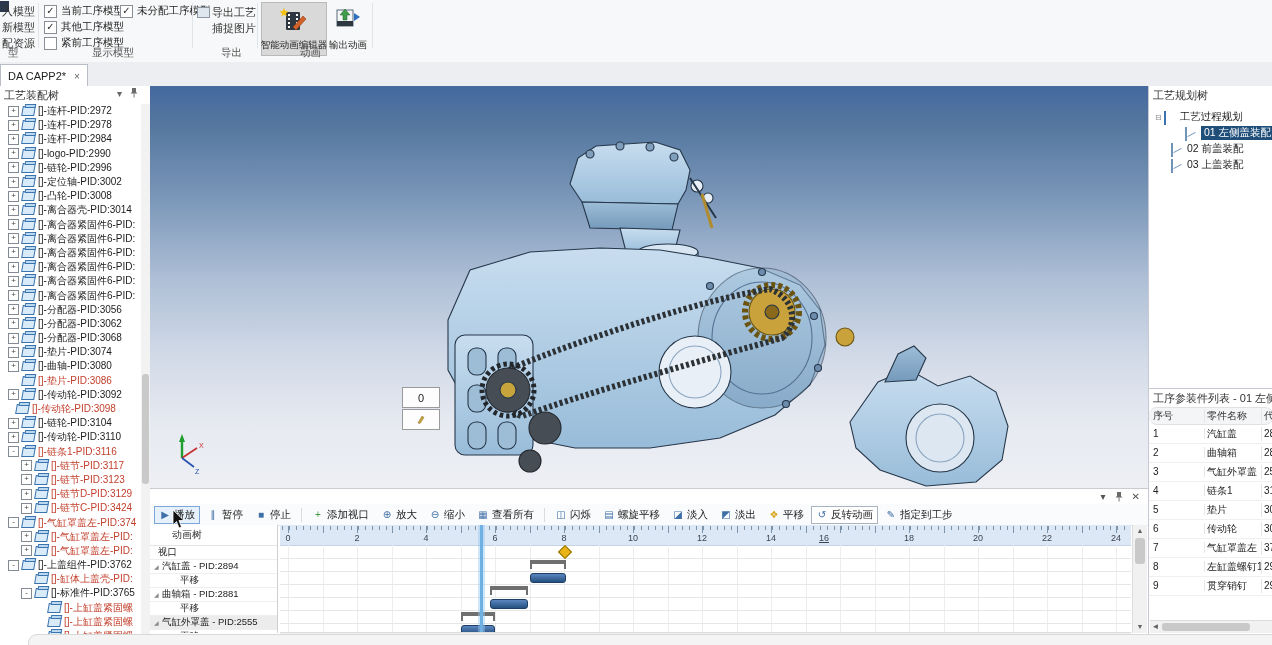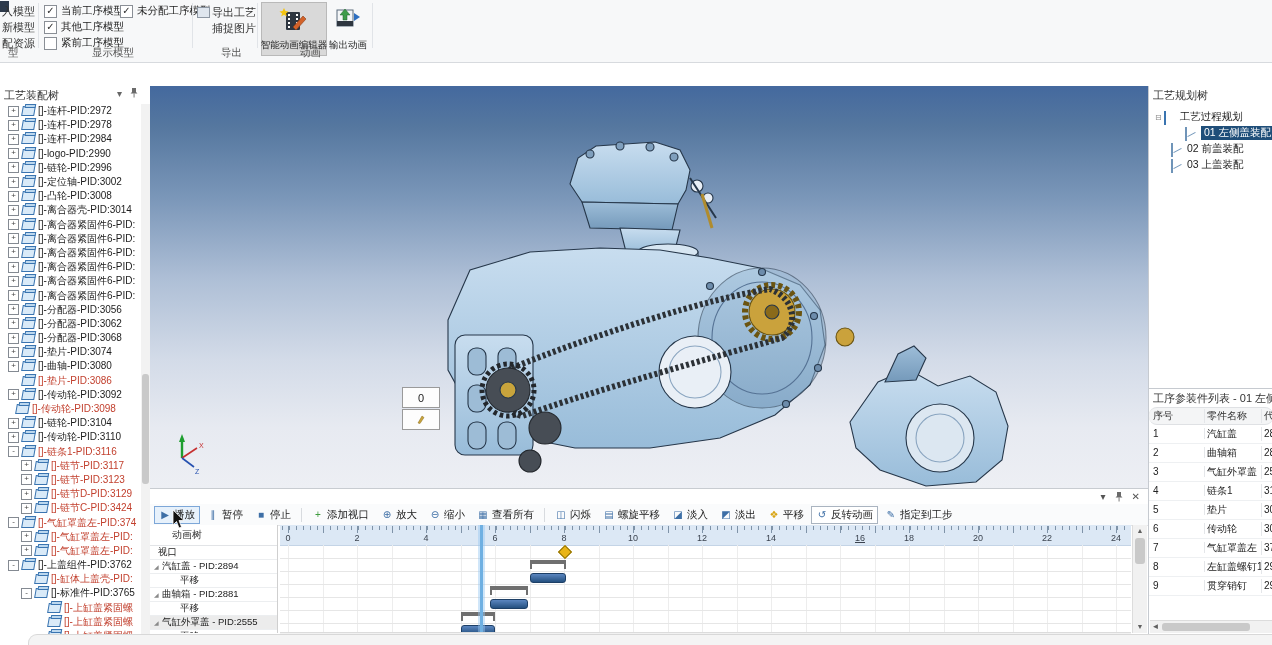--- a/index.html
+++ b/index.html
@@ -163,20 +163,26 @@
         <rect x="2" y="14" width="16" height="5" fill="#2e3640"></rect>
         <path d="M8,13 L12,13 L12,8 L15,8 L10,2 L5,8 L8,8 Z" fill="#3e9c4a" stroke="#1f6328" stroke-width="0.5"></path>
         <path d="M19,6 L25,10 L19,14 Z" fill="#2d6fc0"></path>
       </svg>
       <span class="cap">输出动画</span>
     </div>
     <div class="rb-group" style="left:300px;">动画</div>
     <div class="vsep" style="left:372px;"></div>
   </div>
 
+  <div class="tabbar abs">
+    <div class="tab">
+      <span>DA CAPP2*</span>
+      <span class="x">×</span>
+    </div>
+  </div>
 
   <div class="left-panel abs">
     <div class="panel-h">工艺装配树</div>
     <div class="lp-tools">
       <span>▾</span>
       <svg width="8" height="10">
           <path d="M2,0 h4 v4 l1.5,1.5 h-7 l1.5,-1.5 z" fill="#6b6b6b"></path>
           <rect x="3.6" y="5.5" width="0.9" height="4" fill="#6b6b6b"></rect>
         </svg>
     </div>
@@ -798,21 +804,21 @@
           <div class="tick" style="left: 353px; height: 7px;"></div>
           <div class="rnum" style="left: 353px;">10</div>
           <div class="tick" style="left: 387.5px; height: 7px;"></div>
           <div class="tick" style="left: 422px; height: 7px;"></div>
           <div class="rnum" style="left: 422px;">12</div>
           <div class="tick" style="left: 456.5px; height: 7px;"></div>
           <div class="tick" style="left: 491px; height: 7px;"></div>
           <div class="rnum" style="left: 491px;">14</div>
           <div class="tick" style="left: 525.5px; height: 7px;"></div>
           <div class="tick" style="left: 560px; height: 7px;"></div>
-          <div class="rnum" style="left: 580px; text-decoration: underline;">16</div>
+          <div class="rnum" style="left: 544px; text-decoration: underline;">16</div>
           <div class="tick" style="left: 594.5px; height: 7px;"></div>
           <div class="tick" style="left: 629px; height: 7px;"></div>
           <div class="rnum" style="left: 629px;">18</div>
           <div class="tick" style="left: 663.5px; height: 7px;"></div>
           <div class="tick" style="left: 698px; height: 7px;"></div>
           <div class="rnum" style="left: 698px;">20</div>
           <div class="tick" style="left: 732.5px; height: 7px;"></div>
           <div class="tick" style="left: 767px; height: 7px;"></div>
           <div class="rnum" style="left: 767px;">22</div>
           <div class="tick" style="left: 801.5px; height: 7px;"></div>

